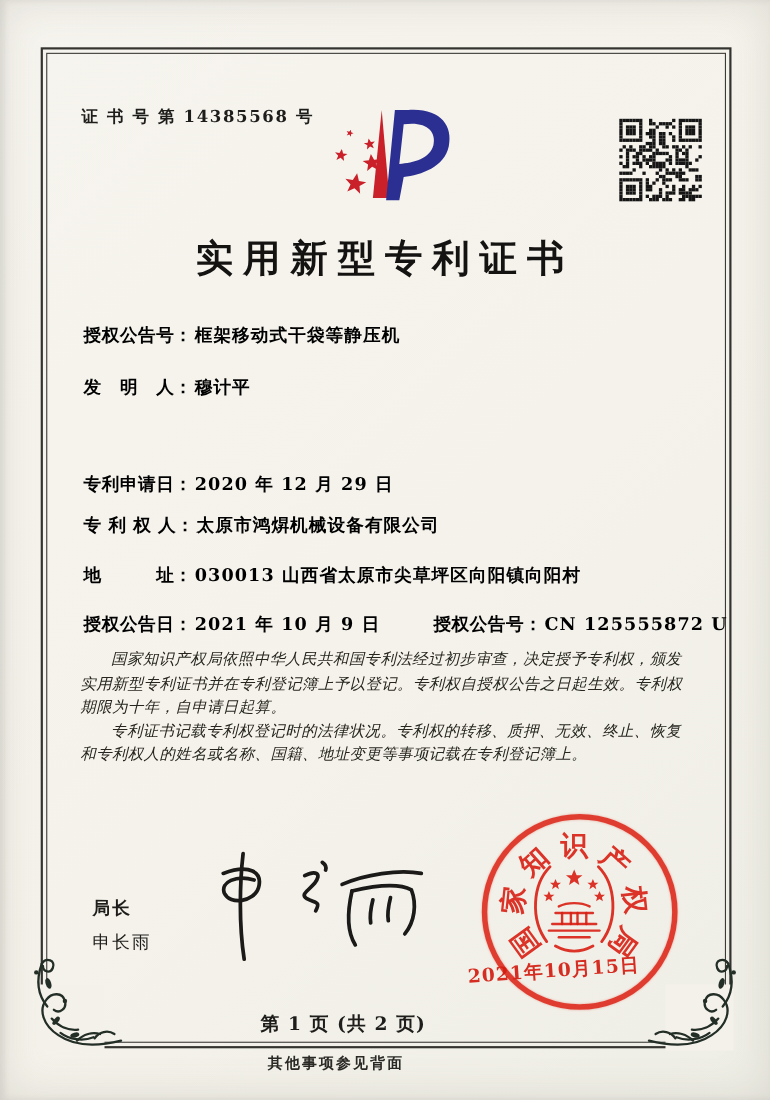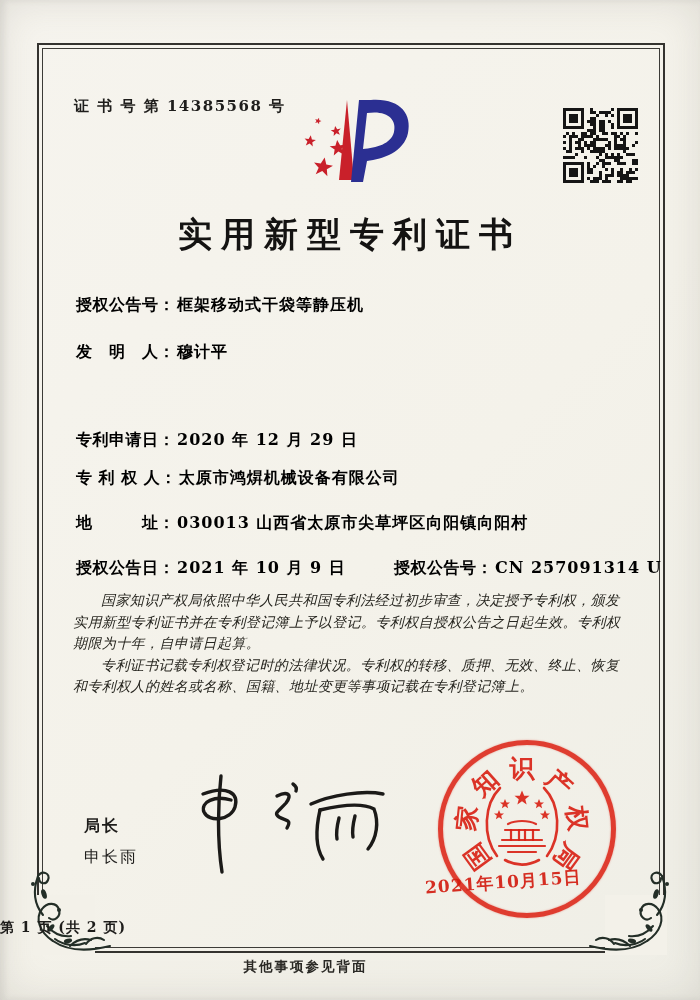--- a/index.html
+++ b/index.html
@@ -25,21 +25,21 @@
   .certno{left:74px;top:97px;font-size:15px;font-weight:700;letter-spacing:1.5px;}
   .title{left:0;top:212px;width:700px;text-align:center;font-size:34px;font-weight:700;letter-spacing:9px;color:#141312;}
   .row{position:absolute;left:76px;font-size:16px;white-space:nowrap;}
   .row .lab{font-weight:700;letter-spacing:.5px;}
   .row .val{font-weight:600;letter-spacing:1px;margin-left:2px;}
   .grant-right{position:absolute;left:318px;top:0;}
   .paras{position:absolute;left:73px;top:590px;width:557px;font-size:14px;line-height:21.5px;color:#26251f;font-style:italic;font-weight:500;}
   .paras p{margin:0;text-indent:2em;letter-spacing:.4px;}
   .signer-title{left:84px;top:816px;font-size:16px;font-weight:600;letter-spacing:2px;}
   .signer-name{left:84px;top:847px;font-size:16px;font-weight:400;letter-spacing:2px;}
-  .pageinfo{left:0;top:919px;width:624px;font-size:14px;font-weight:600;letter-spacing:1px;}
+  .pageinfo{left:0;top:919px;width:624px;text-align:center;font-size:17px;font-weight:600;letter-spacing:1px;}
   .backnote{left:0;top:958px;width:611px;text-align:center;font-size:13.5px;font-weight:600;letter-spacing:2px;color:#2a2925;}
   
   .qr{position:absolute;left:563px;top:108px;display:grid;grid-template-columns:repeat(25,3px);grid-auto-rows:3px;}
   .qm{background:transparent;}
   .qm.on{background:#151515;}
   
   .seal{position:absolute;left:522px;top:824px;width:0;height:0;}
   .seal-ring{position:absolute;left:-84px;top:-84px;width:168px;height:168px;border-radius:50%;
     border:5px solid rgba(220,35,22,.88);box-shadow:0 0 2px rgba(220,35,22,.4), inset 0 0 2px rgba(220,35,22,.4);}
   .seal-char{position:absolute;left:-13px;top:-13px;width:26px;height:26px;text-align:center;
@@ -756,21 +756,21 @@
   </div>
   <div class="row" style="top:468px">
     <span class="lab">专 利 权 人：</span><span class="val">太原市鸿焺机械设备有限公司</span>
   </div>
   <div class="row" style="top:513px">
     <span class="lab">地　　　址：</span><span class="val">030013 山西省太原市尖草坪区向阳镇向阳村</span>
   </div>
   <div class="row" style="top:558px">
     <span class="lab">授权公告日：</span><span class="val">2021 年 10 月 9 日</span>
     <span class="grant-right">
-      <span class="lab">授权公告号：</span><span class="val">CN 257091314 U</span>
+      <span class="lab">授权公告号：</span><span class="val">CN 125555872 U</span>
     </span>
   </div>
 
   <div class="paras">
     <p>国家知识产权局依照中华人民共和国专利法经过初步审查，决定授予专利权，颁发实用新型专利证书并在专利登记簿上予以登记。专利权自授权公告之日起生效。专利权期限为十年，自申请日起算。</p>
     <p>专利证书记载专利权登记时的法律状况。专利权的转移、质押、无效、终止、恢复和专利权人的姓名或名称、国籍、地址变更等事项记载在专利登记簿上。</p>
   </div>
 
   <div class="txt signer-title">局长</div>
   <div class="txt signer-name">申长雨</div>

